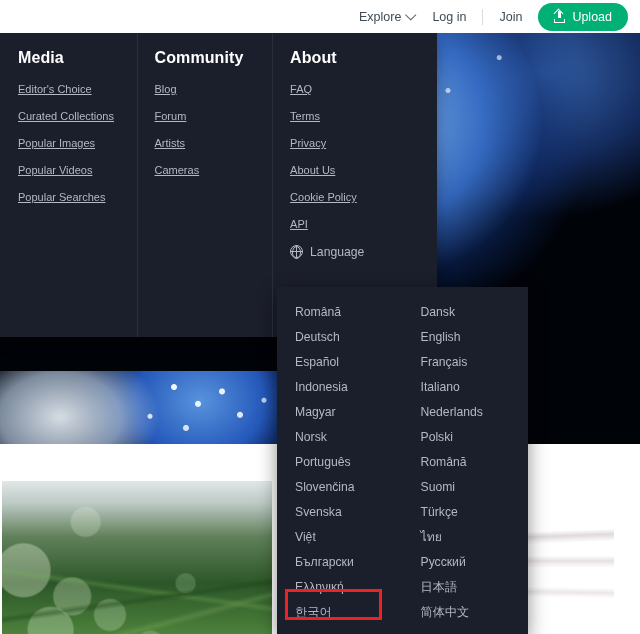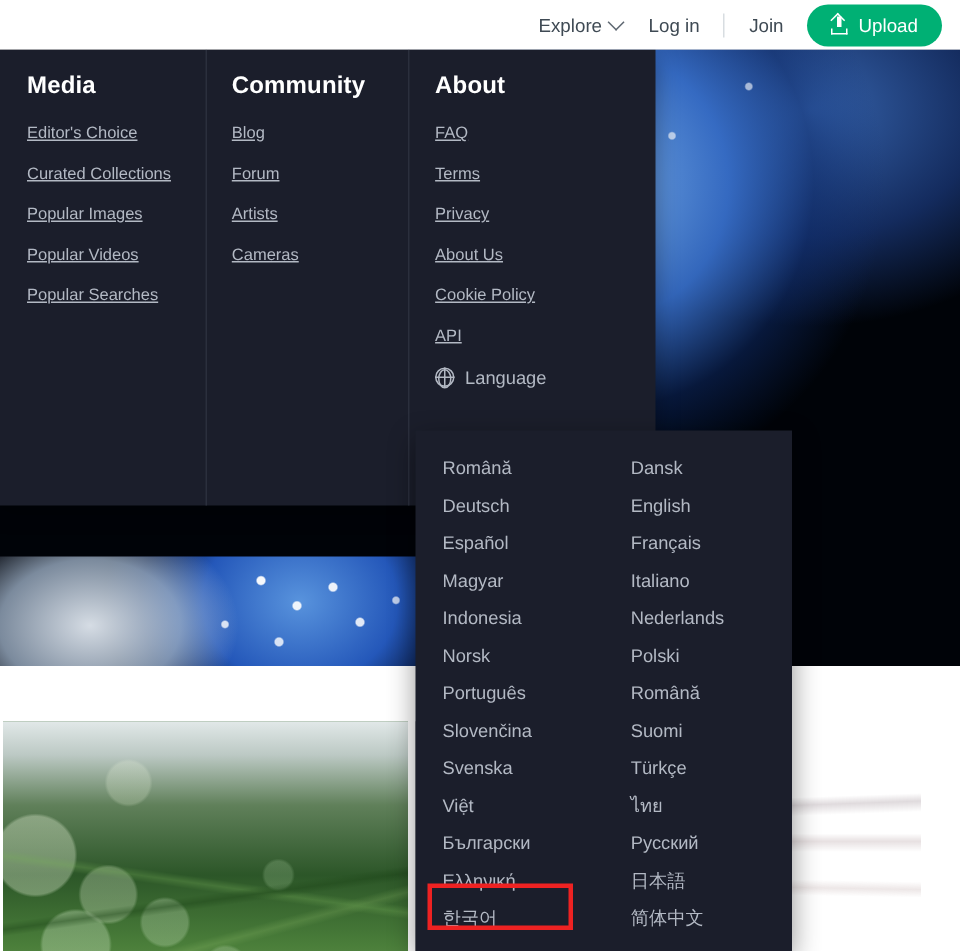--- a/index.html
+++ b/index.html
@@ -254,22 +254,22 @@
         <span>Language</span>
       </div>
     </div>
   </div>
 
   <div class="langmenu">
     <div class="lang-col">
       <div class="lang-item">Română</div>
       <div class="lang-item">Deutsch</div>
       <div class="lang-item">Español</div>
+      <div class="lang-item">Indonesia</div>
       <div class="lang-item">Magyar</div>
-      <div class="lang-item">Indonesia</div>
       <div class="lang-item">Norsk</div>
       <div class="lang-item">Português</div>
       <div class="lang-item">Slovenčina</div>
       <div class="lang-item">Svenska</div>
       <div class="lang-item">Việt</div>
       <div class="lang-item">Български</div>
       <div class="lang-item">Ελληνική</div>
       <div class="lang-item">한국어</div>
     </div>
     <div class="lang-col">

